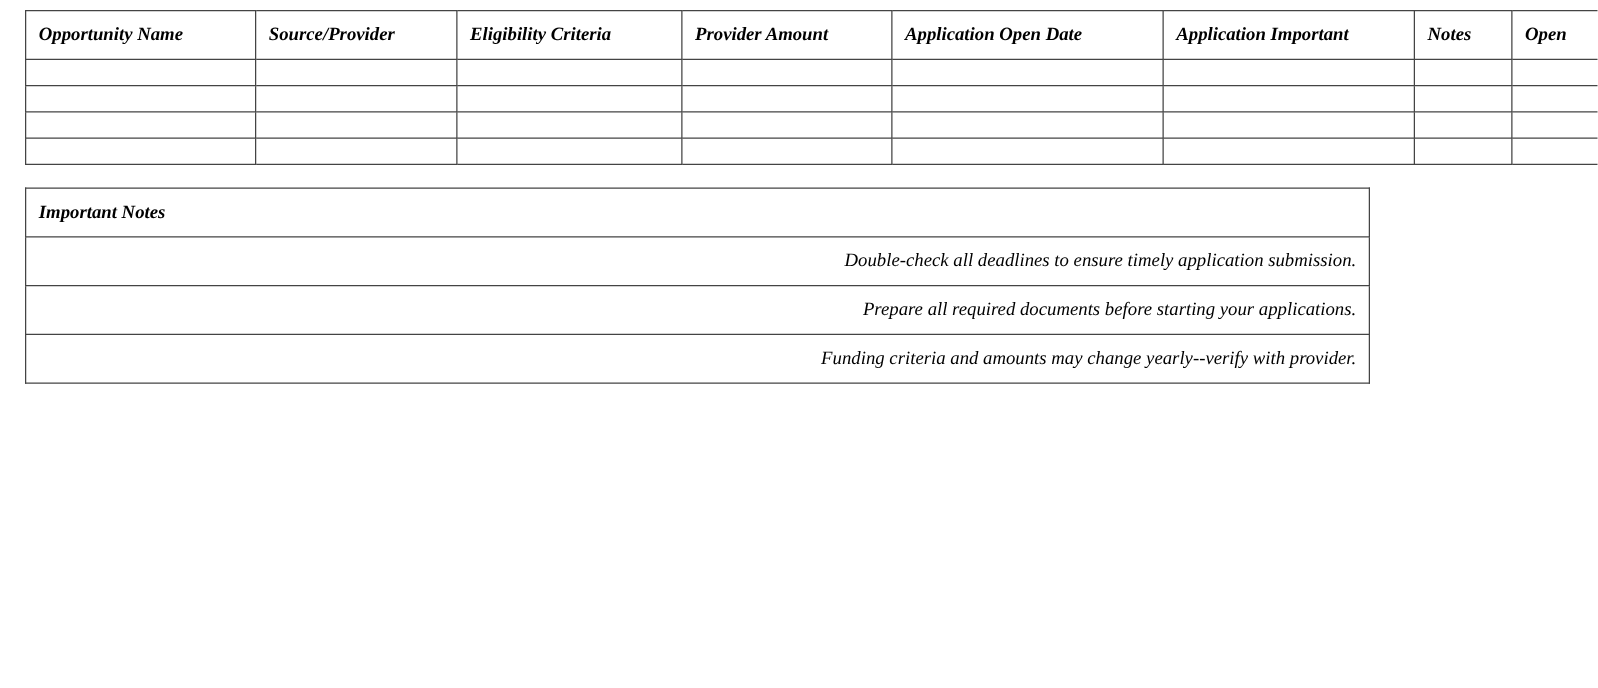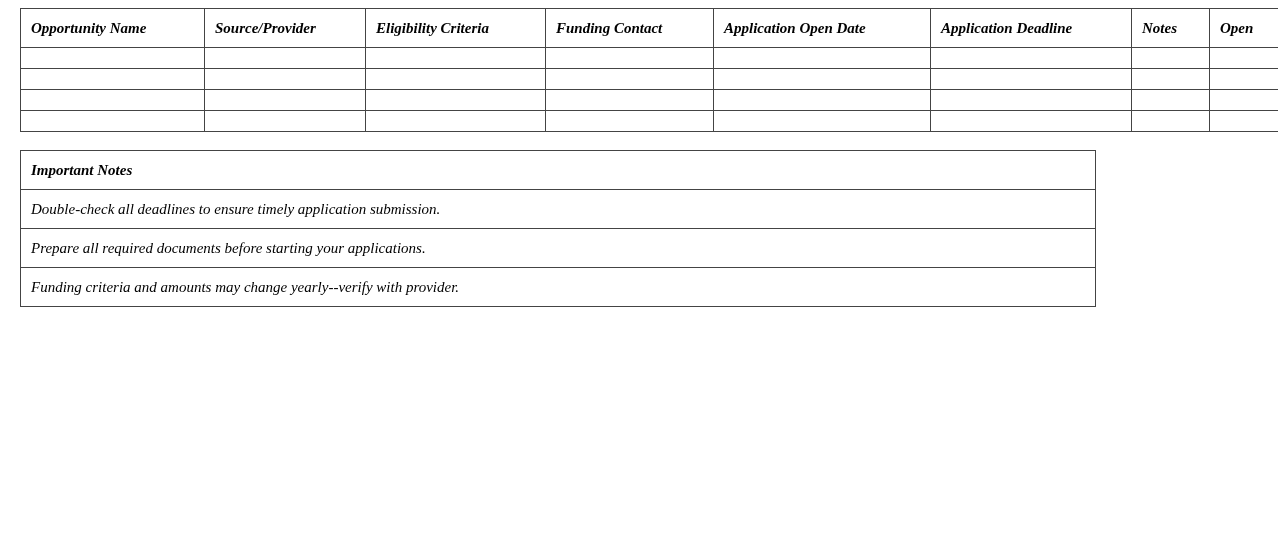--- a/index.html
+++ b/index.html
@@ -7,44 +7,44 @@
       width: 1278px; height: 550px; position: relative; overflow: hidden;
       font-family: "Liberation Serif", serif; color: #000;
     }
     table { border-collapse: collapse; position: absolute; left: 20px; font-style: italic; }
     td, th { border: 1px solid #444; padding: 0 10px; text-align: left; vertical-align: middle; }
     #opps { top: 8px; width: 1262px; table-layout: fixed; }
     #opps th { height: 38px; font-weight: bold; font-size: 15px; }
     #opps td { height: 20px; }
     #notes { top: 150px; width: 1076px; }
     #notes th { height: 38px; font-weight: bold; font-size: 15px; }
-    #notes td { height: 38px; font-size: 15px; }
+    #notes td { height: 38px; font-size: 15px; text-align: right; }
   </style>
 </head>
 <body>
 
 <table id="opps">
   <colgroup>
     <col style="width:184px">
       <col style="width:161px">
       <col style="width:180px">
       <col style="width:168px">
     <col style="width:217px">
       <col style="width:201px">
       <col style="width:78px">
       <col style="width:73px">
   </colgroup>
   <thead>
     <tr>
       <th>Opportunity Name</th>
       <th>Source/Provider</th>
       <th>Eligibility Criteria</th>
-      <th>Funding Contact</th>
+      <th>Provider Amount</th>
       <th>Application Open Date</th>
-      <th>Application Deadline</th>
+      <th>Application Important</th>
       <th>Notes</th>
       <th>Open</th>
     </tr>
   </thead>
   <tbody>
     <tr>
       <td></td>
       <td></td>
       <td></td>
       <td></td>

